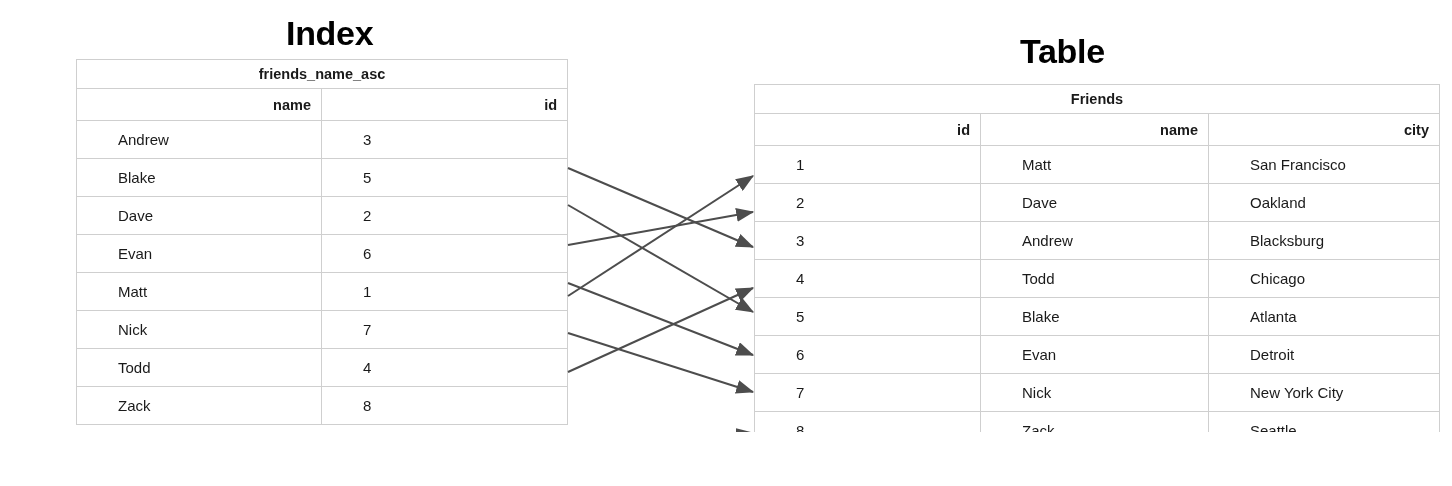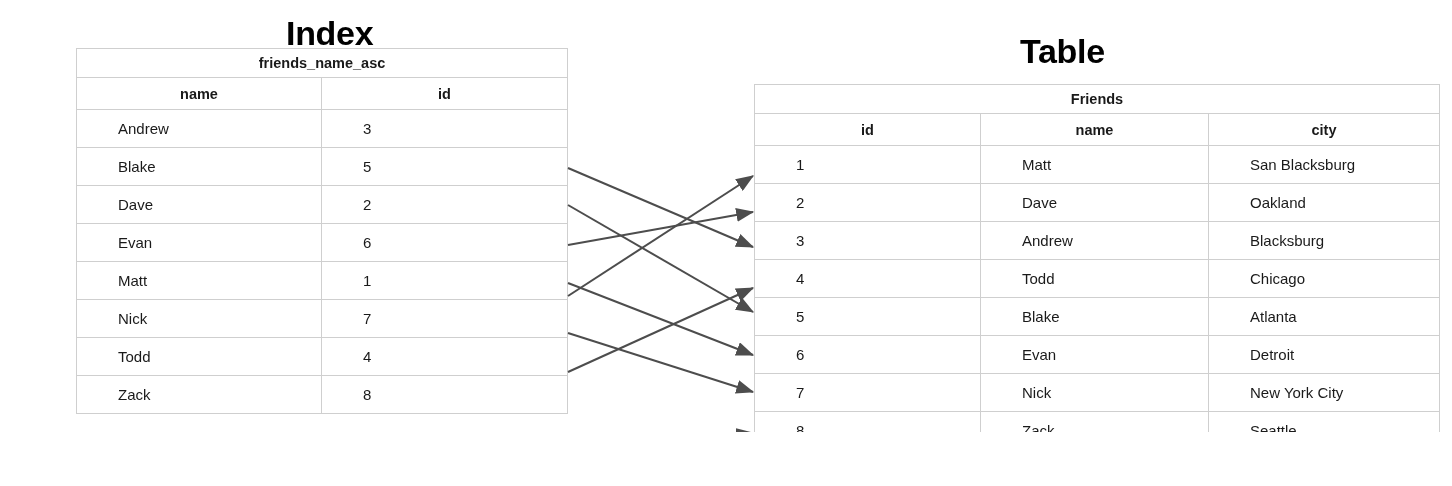--- a/index.html
+++ b/index.html
@@ -58,34 +58,34 @@
     overflow: hidden;
     white-space: nowrap;
   }
   .grid td.title-cell {
     text-align: center;
     font-weight: bold;
     font-size: 14.5px;
     height: 28px;
   }
   .grid td.col-head {
-    text-align: center;
+    text-align: right;
     font-weight: bold;
     font-size: 14.5px;
     height: 31px;
   }
   .grid td.data-cell {
     text-align: left;
     height: 37px;
     font-weight: normal;
     padding-left: 41px;
   }
 
   
-  #index-table { left: 56px; top: 48px; width: 491px; }
+  #index-table { left: 56px; top: 59px; width: 491px; }
   #index-table col.c-name { width: 245px; }
   #index-table col.c-id   { width: 246px; }
 
   
   #friends-table { left: 734px; top: 84px; width: 685px; }
   #friends-table col.c-id   { width: 226px; }
   #friends-table col.c-name { width: 228px; }
   #friends-table col.c-city { width: 231px; }
 
   
@@ -167,21 +167,21 @@
           <td class="title-cell" colspan="3">Friends</td>
         </tr>
         <tr>
           <td class="col-head">id</td>
           <td class="col-head">name</td>
           <td class="col-head">city</td>
         </tr>
         <tr>
           <td class="data-cell">1</td>
           <td class="data-cell">Matt</td>
-          <td class="data-cell">San Blacksburg</td>
+          <td class="data-cell">San Francisco</td>
         </tr>
         <tr>
           <td class="data-cell">2</td>
           <td class="data-cell">Dave</td>
           <td class="data-cell">Oakland</td>
         </tr>
         <tr>
           <td class="data-cell">3</td>
           <td class="data-cell">Andrew</td>
           <td class="data-cell">Blacksburg</td>

